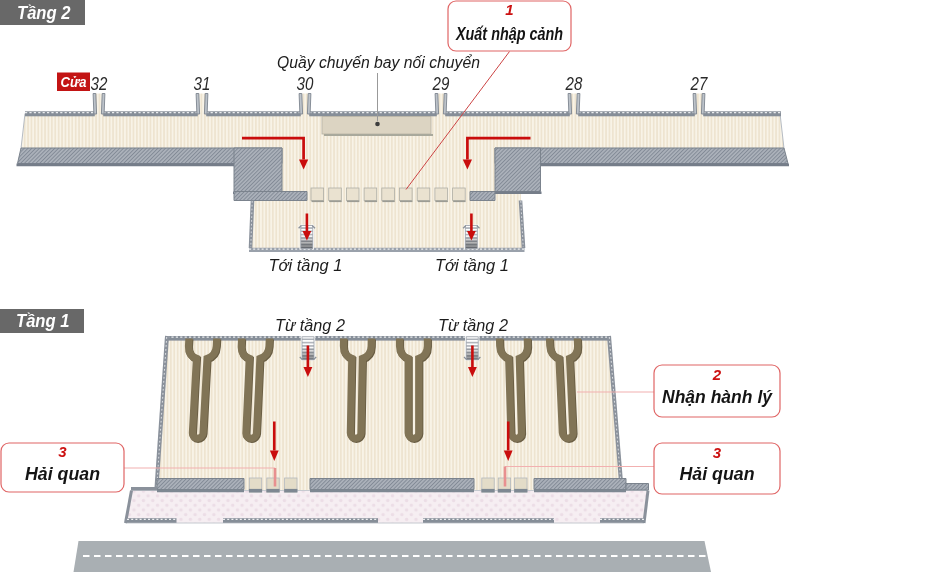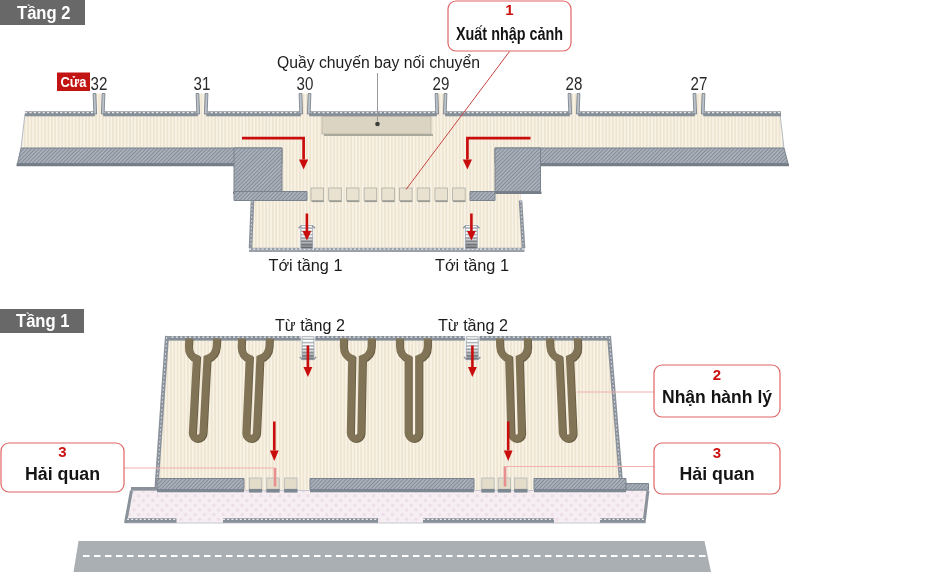--- a/index.html
+++ b/index.html
@@ -1,15 +1,15 @@
 <!DOCTYPE html>
 <html><head><meta charset="utf-8">
 <style>
 html,body{margin:0;padding:0;background:#fff;}
-#wrap{position:relative;width:950px;height:572px;overflow:hidden;}
+#wrap{position:relative;width:950px;height:572px;overflow:hidden;font-style:italic;}
 </style></head>
 <body>
 <div id="wrap"><svg width="950" height="572" viewBox="0 0 950 572" xmlns="http://www.w3.org/2000/svg" font-family="Liberation Sans, sans-serif">
       <defs>
 <pattern id="floor" width="3.4" height="8" patternUnits="userSpaceOnUse">
   <rect width="3.4" height="8" fill="#f8f3e7"></rect>
   <rect width="1.7" height="8" fill="#eee4d0"></rect>
 </pattern>
 <pattern id="hatch" width="2.7" height="2.7" patternUnits="userSpaceOnUse" patternTransform="rotate(-45)">
   <rect width="2.7" height="2.7" fill="#abb1ba"></rect>

